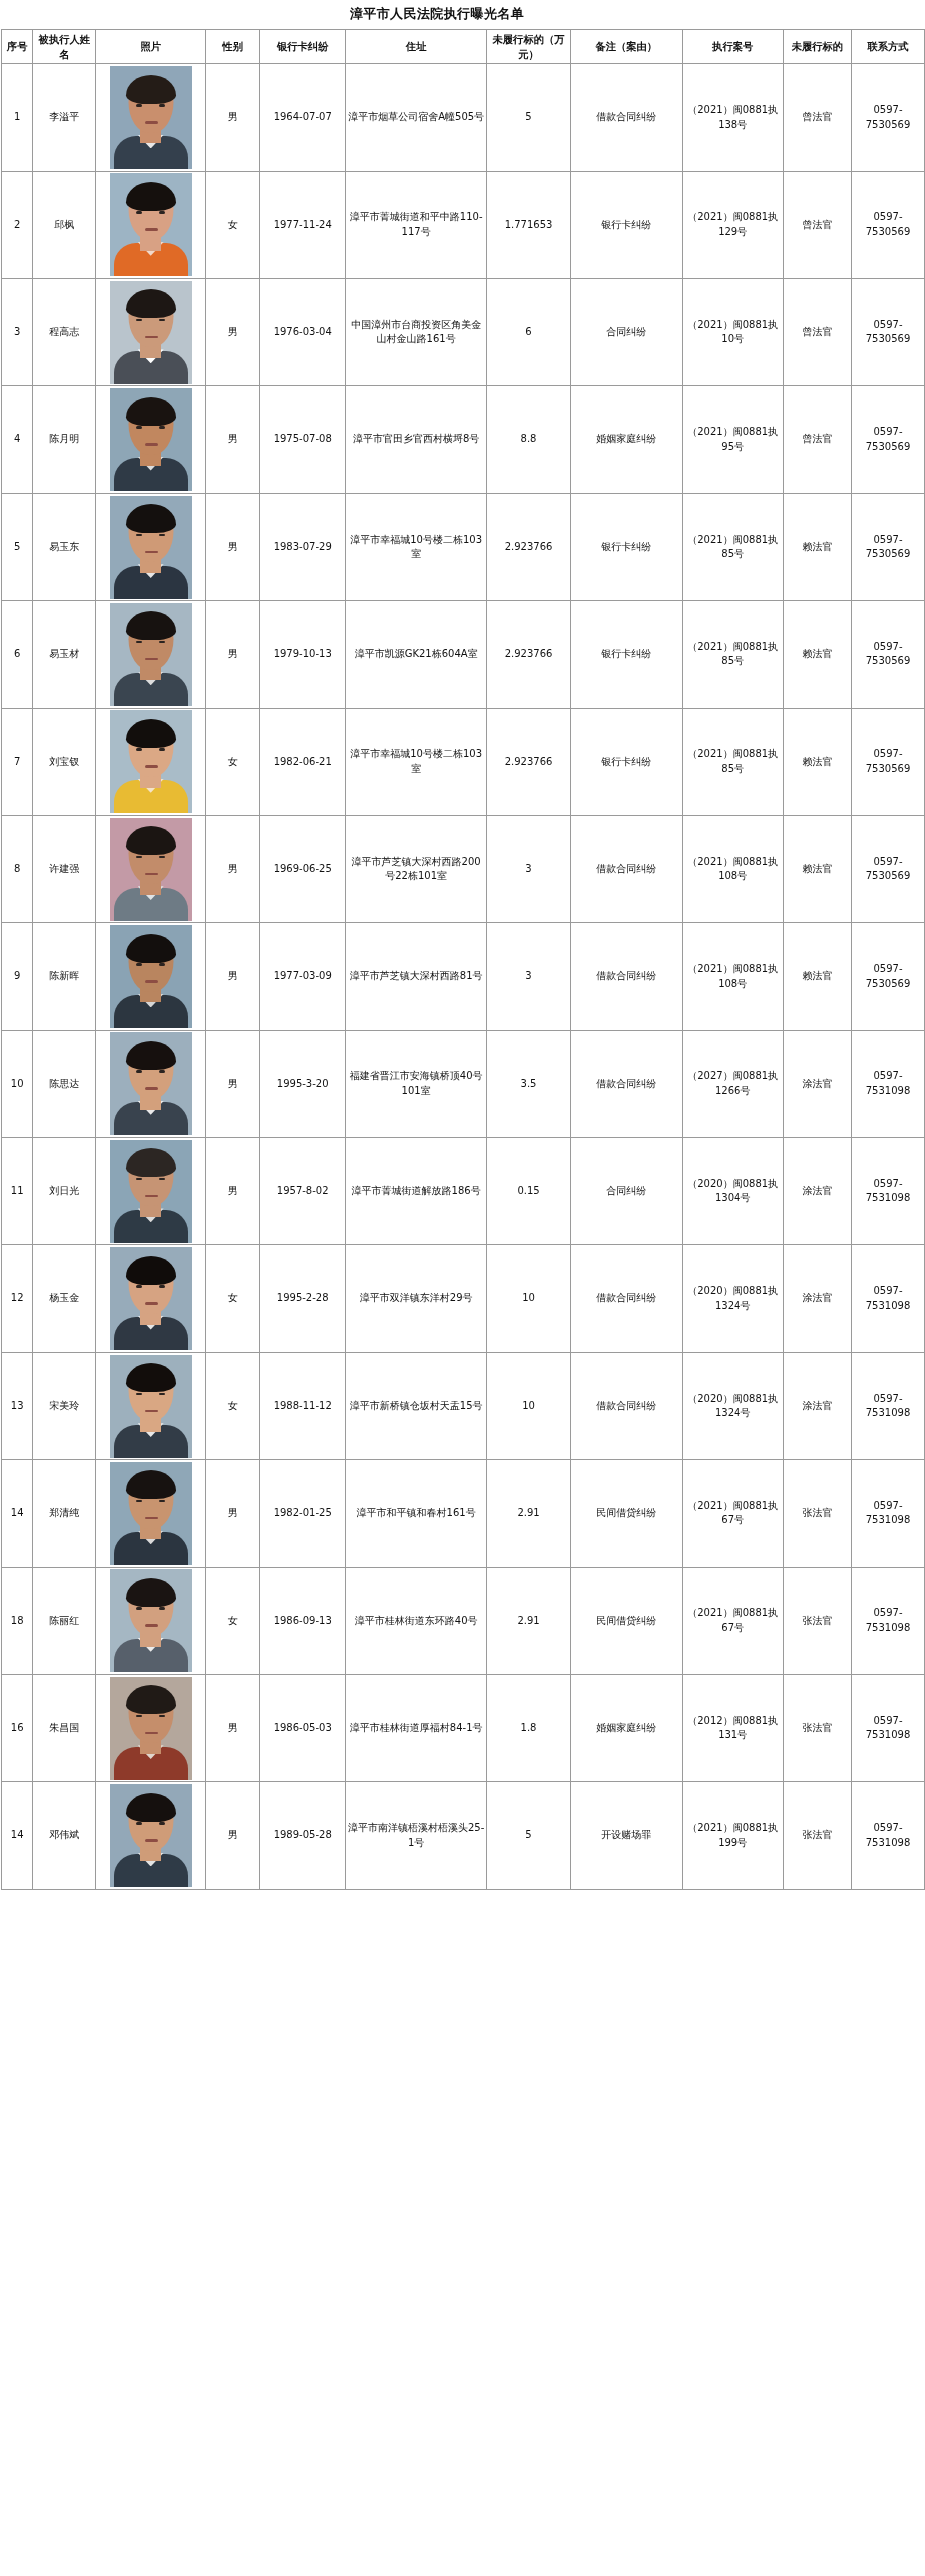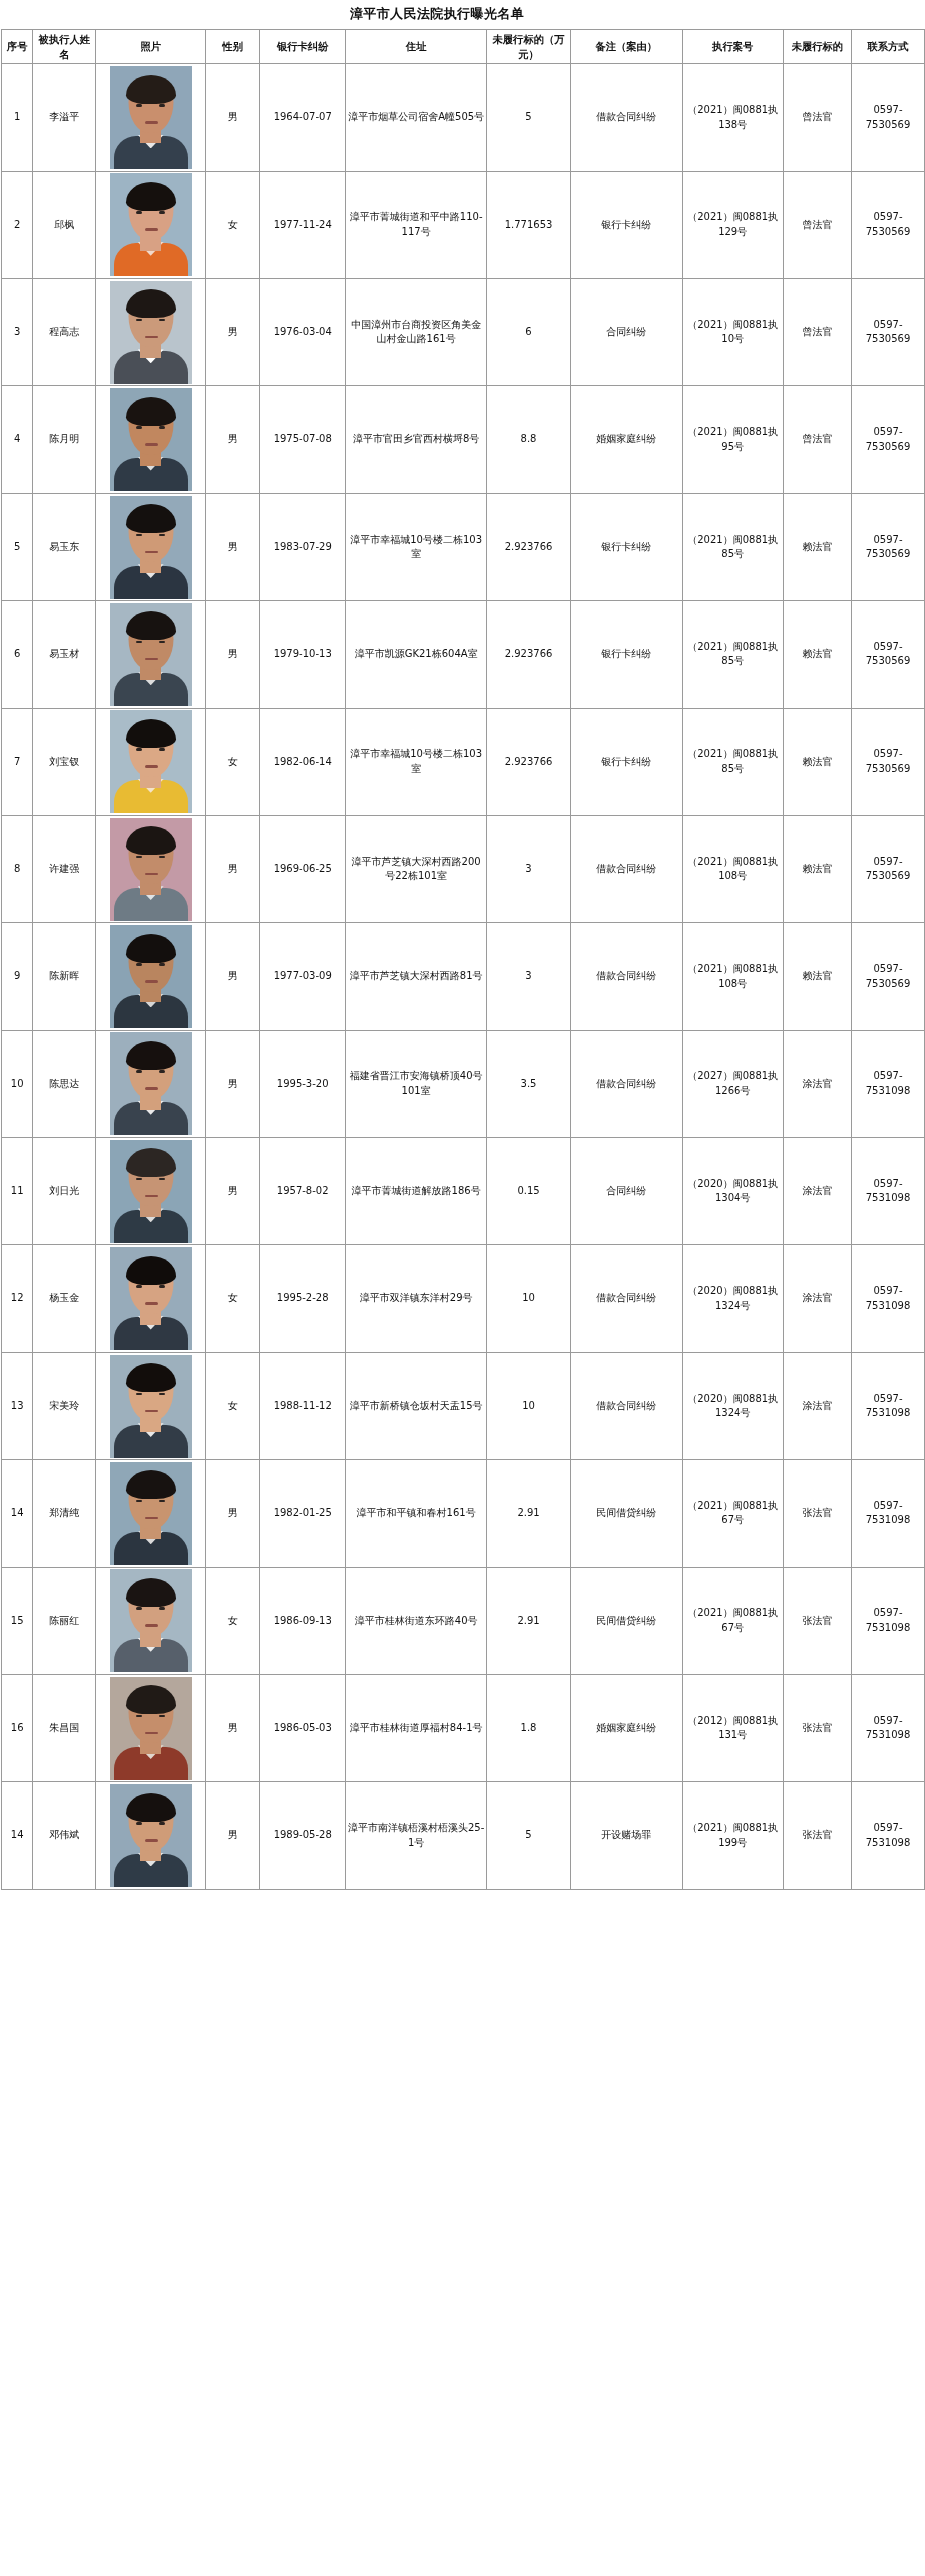--- a/index.html
+++ b/index.html
@@ -345,21 +345,21 @@
               <div class="ph-collar" style="background:#f4e3c8"></div>
               <div class="ph-neck" style="background:#dba885"></div>
               <div class="ph-head" style="background:#dba885"></div>
               <div class="ph-hair" style="background:#120e0c"></div>
               <div class="ph-eye l"></div>
               <div class="ph-eye r"></div>
               <div class="ph-mouth"></div>
             </div>
           </td>
           <td class="sex">女</td>
-          <td class="birth">1982-06-14</td>
+          <td class="birth">1982-06-21</td>
           <td class="addr">漳平市幸福城10号楼二栋103室</td>
           <td class="amount">2.923766</td>
           <td class="note">银行卡纠纷</td>
           <td class="case">（2021）闽0881执85号</td>
           <td class="judge">赖法官</td>
           <td class="phone">0597-<br>7530569</td>
         </tr>
         <tr>
           <td class="idx">8</td>
           <td class="name">许建强</td>
@@ -529,21 +529,21 @@
           <td class="sex">男</td>
           <td class="birth">1982-01-25</td>
           <td class="addr">漳平市和平镇和春村161号</td>
           <td class="amount">2.91</td>
           <td class="note">民间借贷纠纷</td>
           <td class="case">（2021）闽0881执67号</td>
           <td class="judge">张法官</td>
           <td class="phone">0597-<br>7531098</td>
         </tr>
         <tr>
-          <td class="idx">15</td>
+          <td class="idx">18</td>
           <td class="name">陈丽红</td>
           <td class="photo">
             <div class="ph-wrap" style="background: rgb(165, 183, 195);">
               <div class="ph-bg"></div>
               <div class="ph-body" style="background:#57606b"></div>
               <div class="ph-collar" style="background:#ececec"></div>
               <div class="ph-neck" style="background:#d2a07f"></div>
               <div class="ph-head" style="background:#d2a07f"></div>
               <div class="ph-hair" style="background:#1a1412"></div>
               <div class="ph-eye l"></div>

